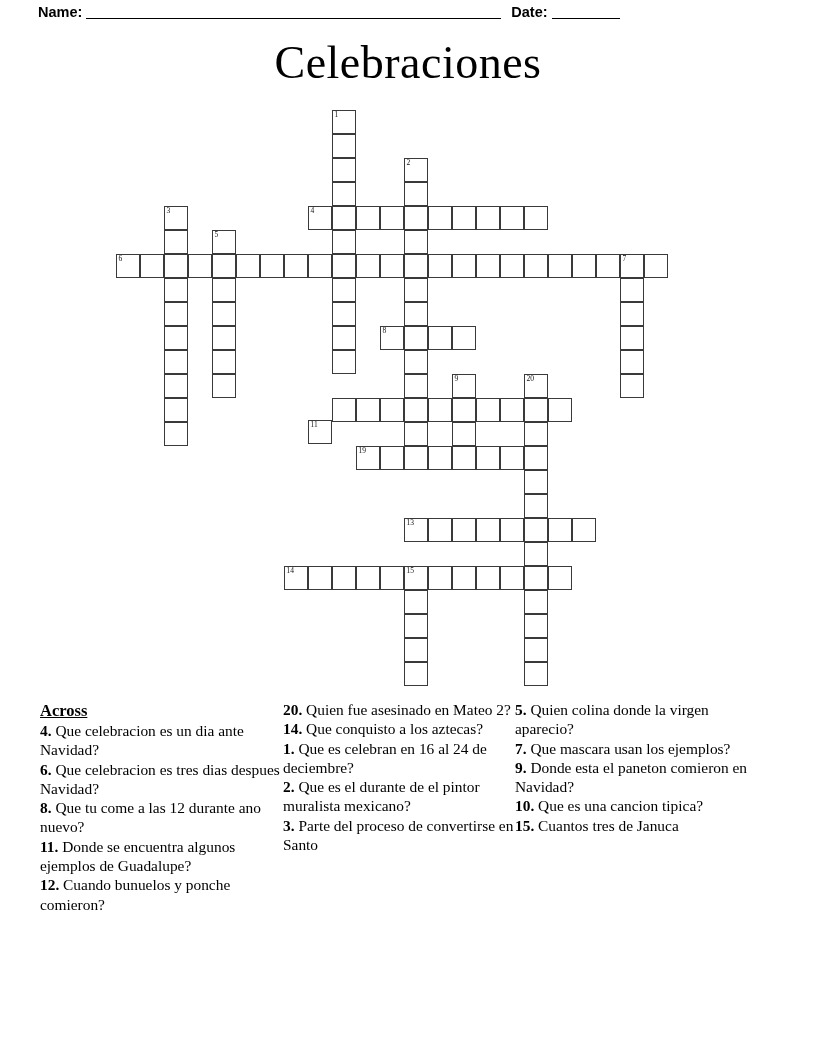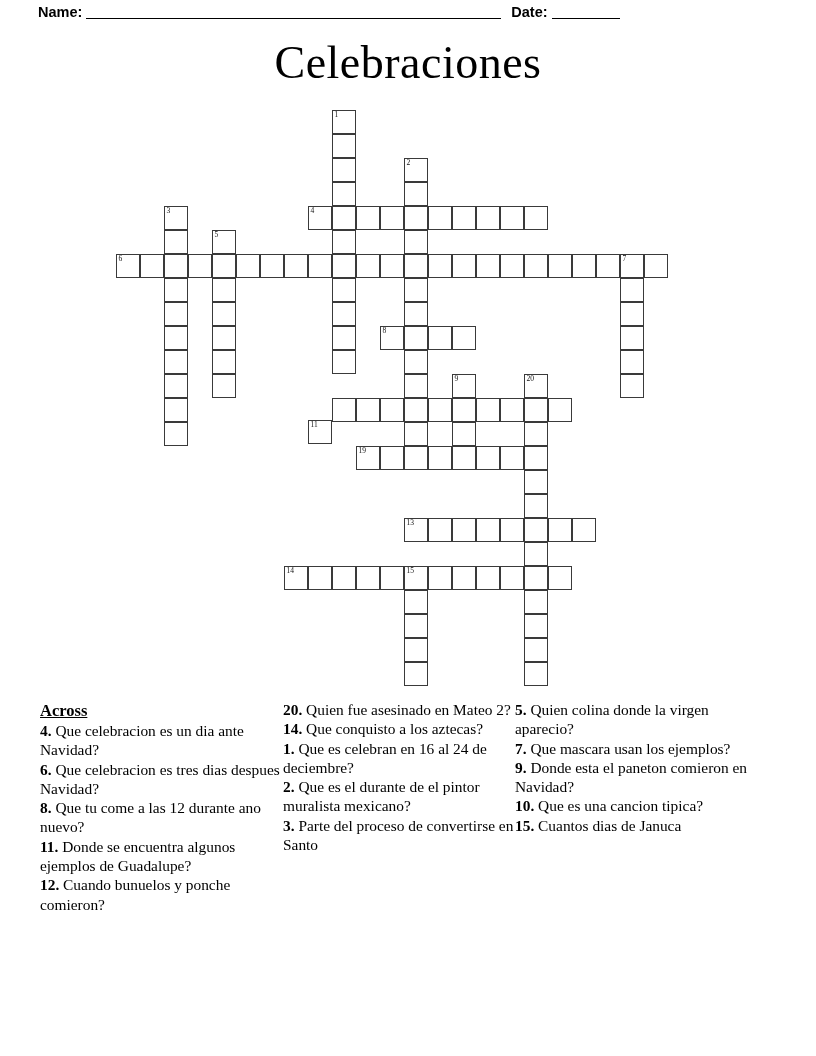--- a/index.html
+++ b/index.html
@@ -306,15 +306,15 @@
       <span class="clue"><b>14.</b><span> Que conquisto a los aztecas?</span></span>
       <span class="clue"><b>1.</b><span> Que es celebran en 16 al 24 de deciembre?</span></span>
       <span class="clue"><b>2.</b><span> Que es el durante de el pintor muralista mexicano?</span></span>
       <span class="clue"><b>3.</b><span> Parte del proceso de convertirse en Santo</span></span>
     </div>
   <div class="clue-col col-c">
       <span class="clue"><b>5.</b><span> Quien colina donde la virgen aparecio?</span></span>
       <span class="clue"><b>7.</b><span> Que mascara usan los ejemplos?</span></span>
       <span class="clue"><b>9.</b><span> Donde esta el paneton comieron en Navidad?</span></span>
       <span class="clue"><b>10.</b><span> Que es una cancion tipica?</span></span>
-      <span class="clue"><b>15.</b><span> Cuantos dias de Januca</span></span>
+      <span class="clue"><b>15.</b><span> Cuantos tres de Januca</span></span>
     </div>
 </div>
 
 </body></html>

